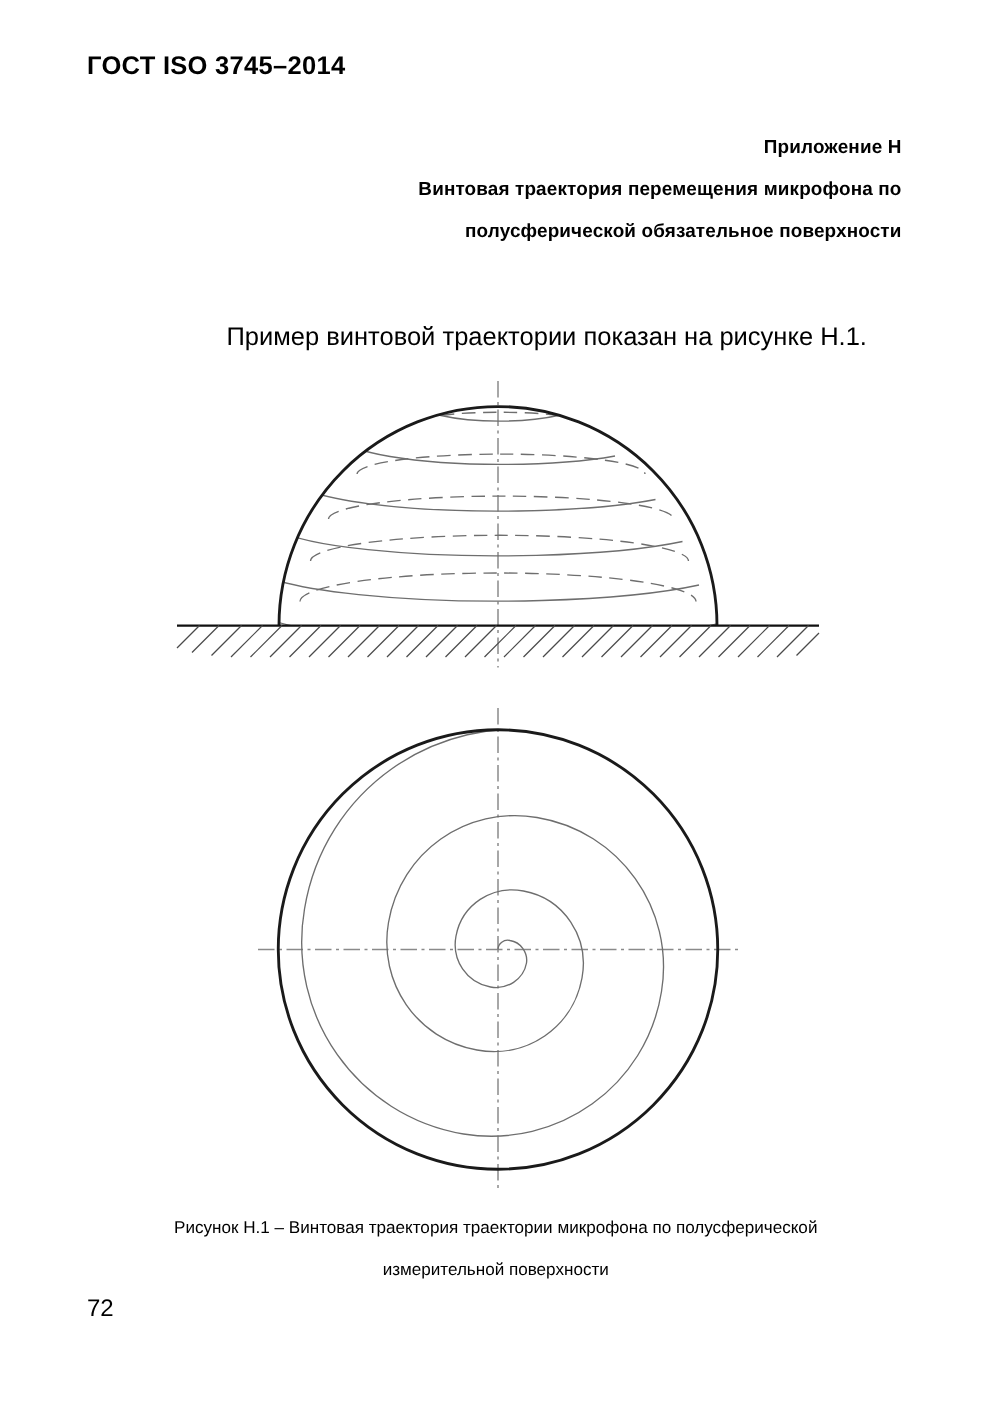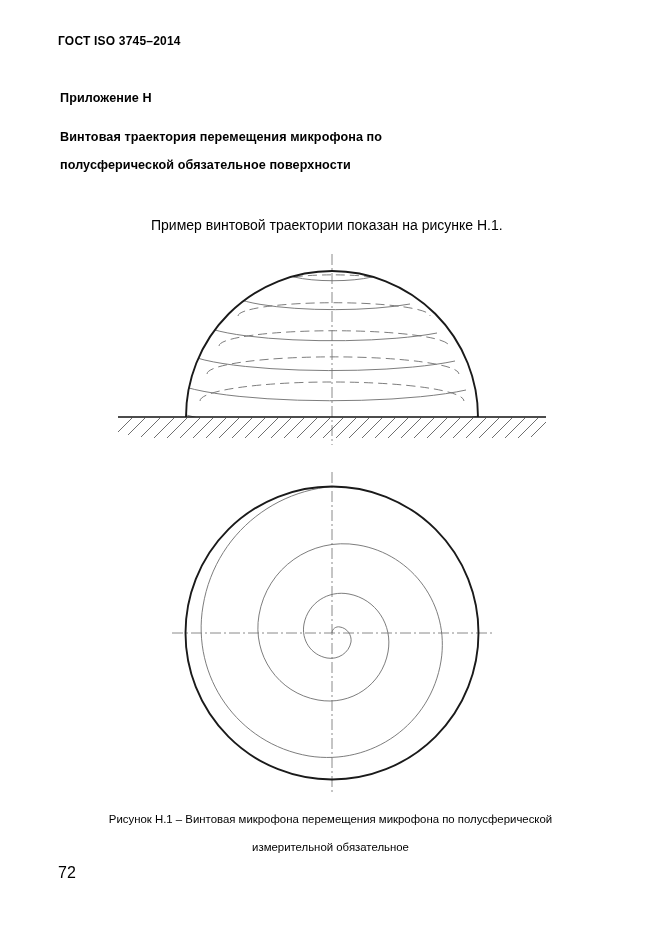--- a/index.html
+++ b/index.html
@@ -19,46 +19,46 @@
     position: absolute;
     left: 0; top: 0;
     width: 661px;
     height: 936px;
     background: #ffffff;
   }
   .doc-header {
     position: absolute;
     left: 58px;
     top: 34px;
-    font-size: 12px;
+    font-size: 17px;
     font-weight: bold;
     letter-spacing: 0.2px;
     white-space: nowrap;
   }
   .title-block {
     position: absolute;
     left: 60px;
     top: 84px;
     width: 541px;
-    text-align: left;
+    text-align: right;
   }
   .title-line {
     font-size: 12.6px;
     font-weight: bold;
     line-height: 28px;
     letter-spacing: 0.1px;
   }
   .title-line.t3 {
-    margin-top: 11px;
+    margin-top: 0;
   }
   .body-text {
     position: absolute;
     left: 103px;
     top: 216px;
-    font-size: 14px;
+    font-size: 17px;
     line-height: 18px;
     white-space: nowrap;
     padding-left: 48px;
   }
   .figure {
     position: absolute;
     left: 0;
     top: 240px;
     width: 661px;
     height: 560px;
@@ -194,19 +194,19 @@
                    C 486 525 397 589 303 574
                    C 201 557 134 461 151 359"></path>
         </g>
 
         <circle cx="332" cy="393" r="146.5" fill="none" stroke="#1a1a1a" stroke-width="1.9"></circle>
       </g>
     </svg>
   </div>
 
   <div class="caption">
-    <div>Рисунок Н.1 – Винтовая микрофона перемещения микрофона по полусферической</div>
-    <div>измерительной обязательное</div>
+    <div>Рисунок Н.1 – Винтовая траектория траектории микрофона по полусферической</div>
+    <div>измерительной поверхности</div>
   </div>
 
   <div class="page-number">72</div>
 
 </div>
 
 </body></html>

